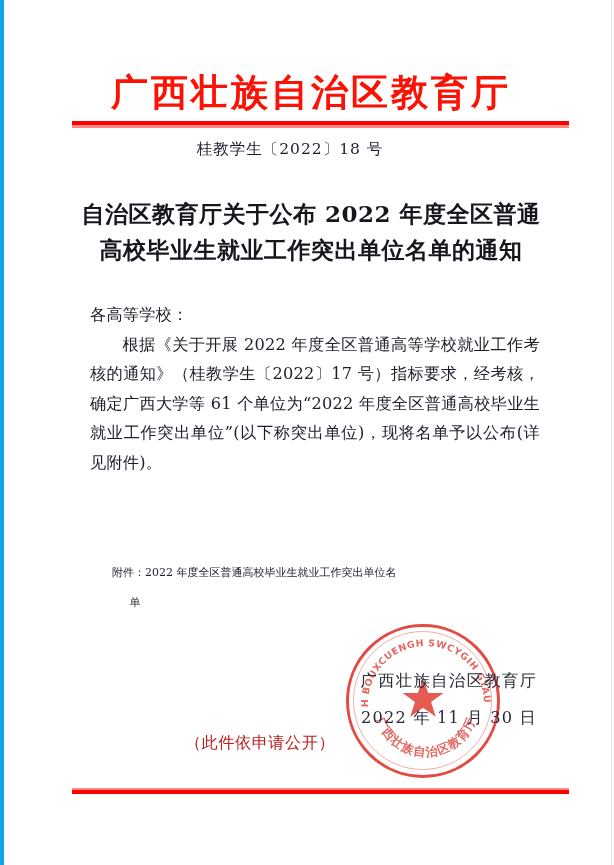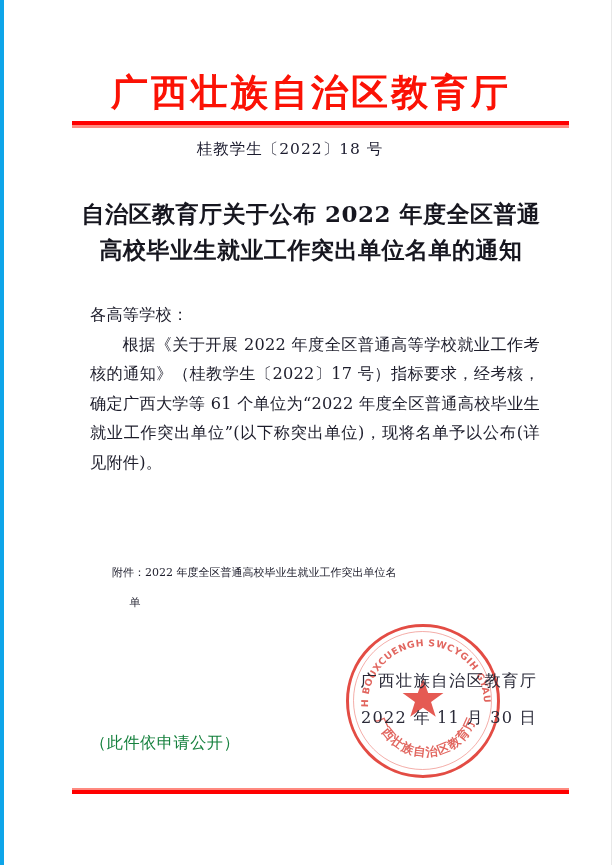--- a/index.html
+++ b/index.html
@@ -201,23 +201,23 @@
   }
   .sign-org { margin: 0; white-space: nowrap; }
   .sign-date { margin: 8px; white-space: nowrap; letter-spacing: 1.2px; }
 
   
   .footer-note {
     position: absolute;
     top: 732px;
     left: 86px;
     width: 340px;
-    text-align: left;
+    text-align: center;
     font-size: 16.2px;
-    color: #15803d;
+    color: #b91c1c;
     letter-spacing: 0.5px;
   }
 
   
   .rule-bottom {
     position: absolute;
     left: 68px;
     top: 788px;
     width: 497px;
     height: 7px;

